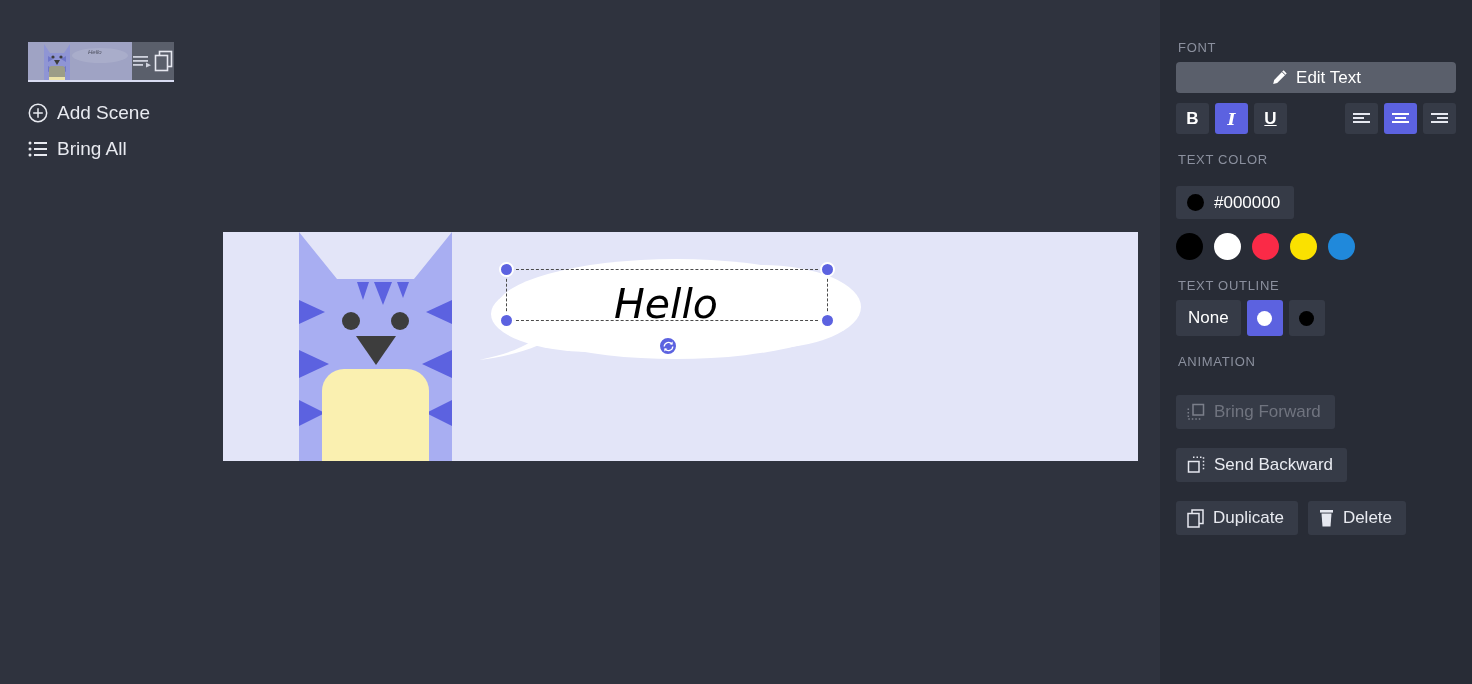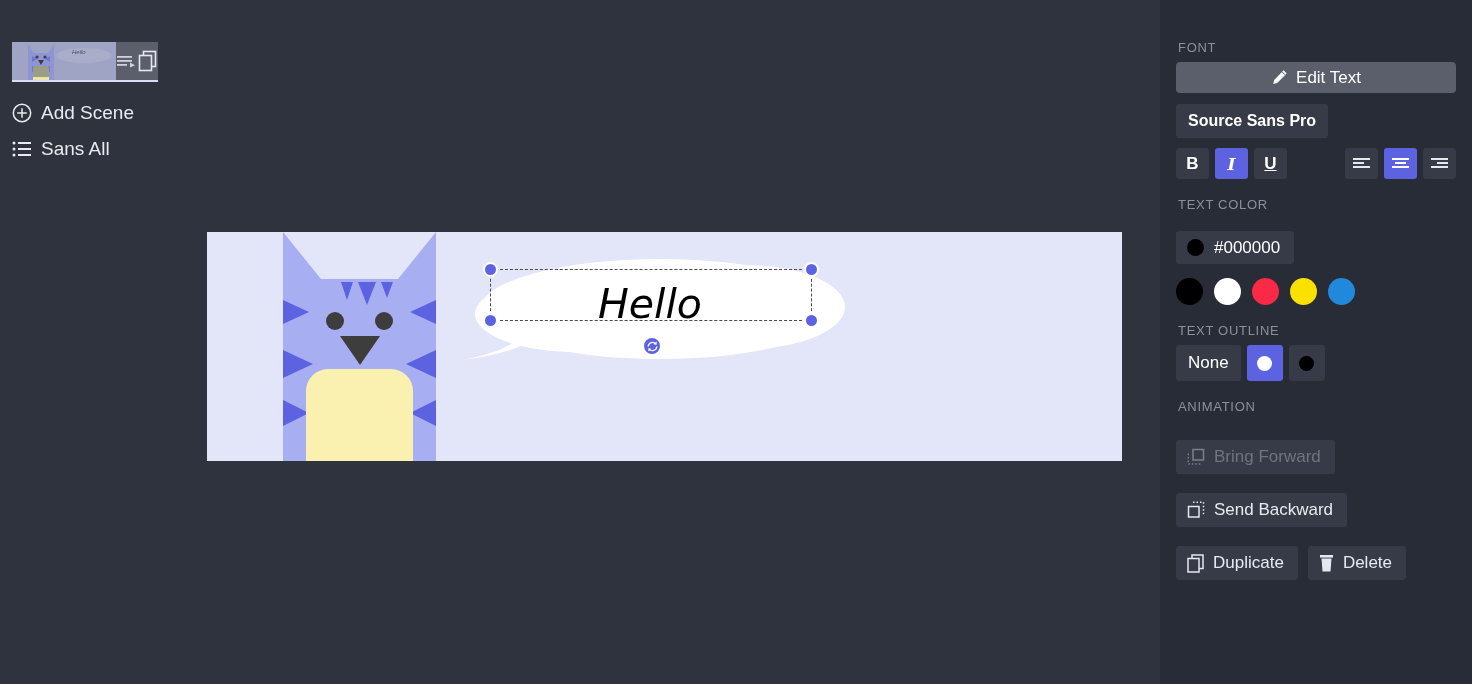--- a/index.html
+++ b/index.html
@@ -5,21 +5,21 @@
   * { box-sizing: border-box; margin: 0; padding: 0; }
   html, body {
     width: 1472px; height: 684px;
     background: #2f333e;
     font-family: "Liberation Sans", sans-serif;
     overflow: hidden;
   }
   #app { position: relative; width: 1472px; height: 684px; }
 
   
-  #scene-strip { position: absolute; left: 0; top: 0; width: 1160px; height: 684px; background: #2f333e; }
+  #scene-strip { position: absolute; left: 16px; top: 0; width: 1160px; height: 684px; background: #2f333e; }
 
   .scene-thumb {
     position: absolute; left: 12px; top: 42px;
     width: 146px; height: 40px;
     background: #5a5f6b;
     display: flex; align-items: stretch;
     border-bottom: 2px solid #d9dcf2;
     cursor: pointer;
   }
   .thumb-canvas {
@@ -220,21 +220,21 @@
 
     <div id="view-all" class="left-action">
       <svg width="20" height="18" viewBox="0 0 20 18">
         <circle cx="2" cy="3" r="1.5" fill="#e8eaf0"></circle>
           <rect x="6" y="2" width="13" height="2" fill="#e8eaf0"></rect>
         <circle cx="2" cy="9" r="1.5" fill="#e8eaf0"></circle>
           <rect x="6" y="8" width="13" height="2" fill="#e8eaf0"></rect>
         <circle cx="2" cy="15" r="1.5" fill="#e8eaf0"></circle>
           <rect x="6" y="14" width="13" height="2" fill="#e8eaf0"></rect>
       </svg>
-      <span>Sans All</span>
+      <span>Bring All</span>
     </div>
 
     <div id="canvas">
 
       <svg id="cat" viewBox="0 0 153 229">
         <path d="M0 0 L38 47 L115 47 L153 0 L153 229 L0 229 Z" fill="#a8aef2"></path>
         <path d="M58 50 L70 50 L64 68 Z" fill="#5c62e0"></path>
         <path d="M75 50 L93 50 L84 73 Z" fill="#5c62e0"></path>
         <path d="M98 50 L110 50 L104 66 Z" fill="#5c62e0"></path>
         <path d="M0 68 L26 80 L0 92 Z" fill="#5c62e0"></path>
@@ -281,21 +281,20 @@
     <div class="sec-label">FONT</div>
 
     <div class="wide-btn">
       <svg width="17" height="17" viewBox="0 0 17 17">
         <path d="M12.6 1.3 L15.7 4.4 L6.2 13.9 L2.2 14.9 L3.2 10.9 Z" fill="#ffffff"></path>
         <path d="M11.1 2.8 L14.2 5.9" stroke="#5a5f6b" stroke-width="1"></path>
       </svg>
       <span>Edit Text</span>
     </div>
 
-    <div id="font-name">Source Sans Pro</div>
 
     <div id="style-row">
       <div class="sq-btn">B</div>
       <div class="sq-btn italic on">I</div>
       <div class="sq-btn under">U</div>
 
       <div id="align-group">
         <div class="sq-btn">
           <svg width="19" height="14" viewBox="0 0 19 14">
             <rect x="1" y="1" width="17" height="2" fill="#e6e8f0"></rect>

